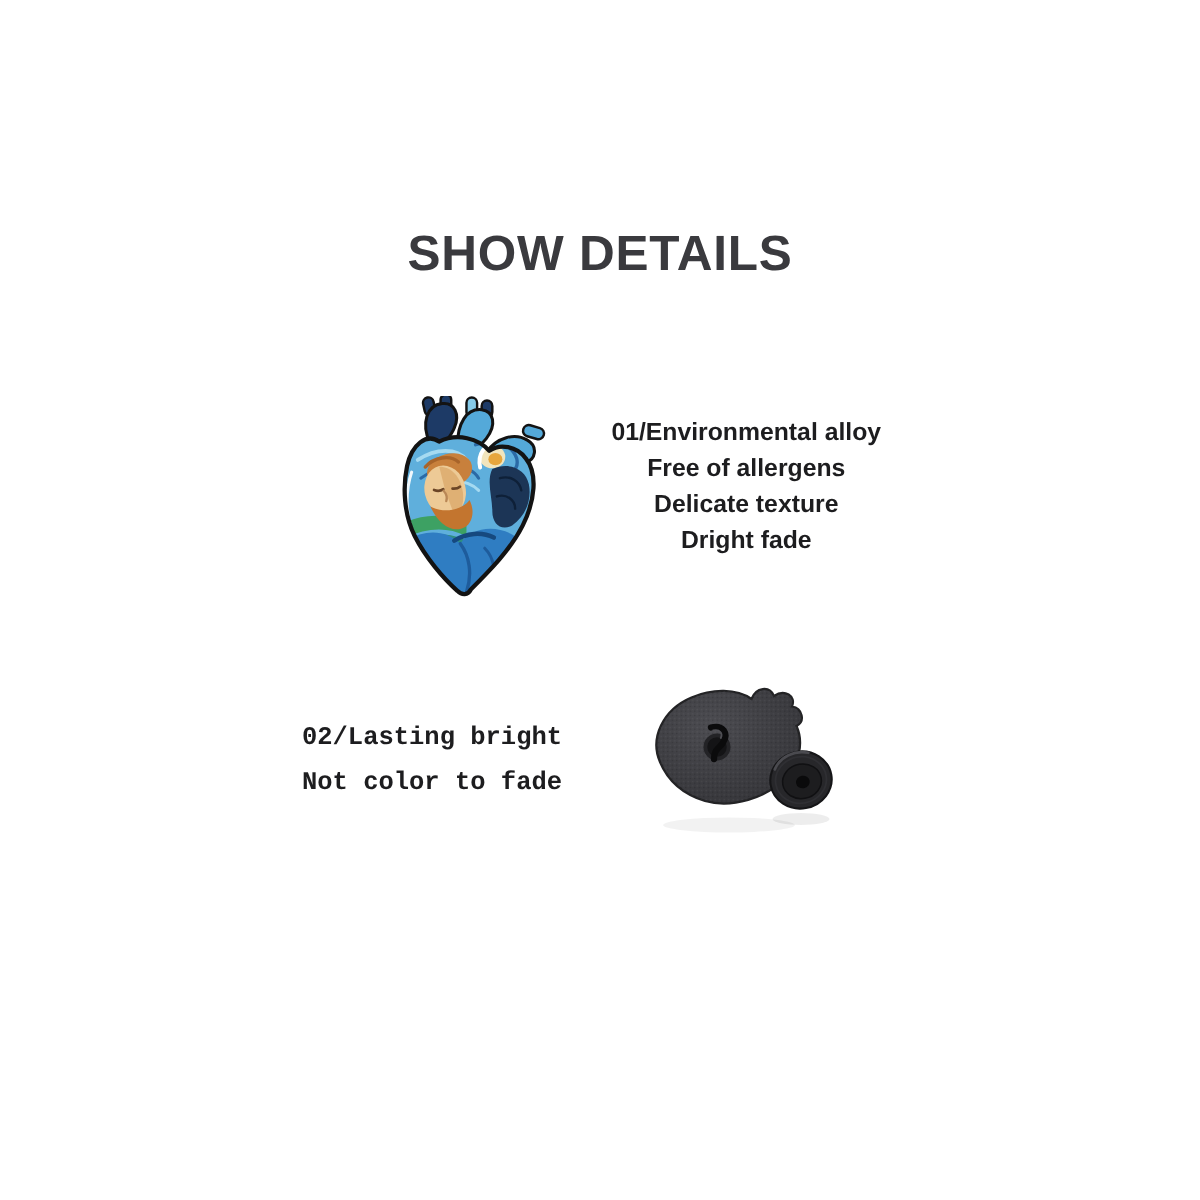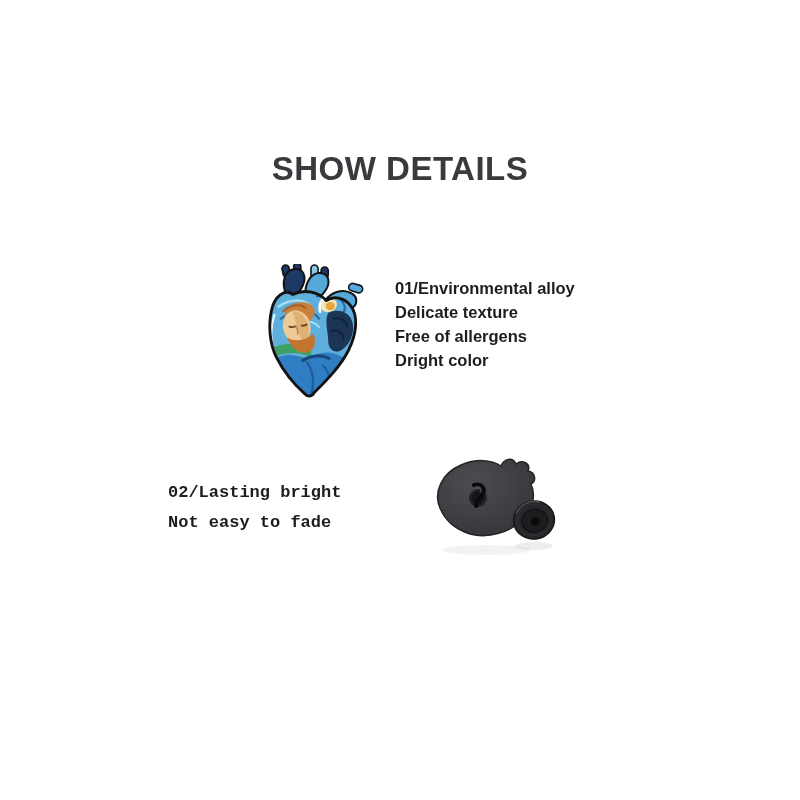--- a/index.html
+++ b/index.html
@@ -4,21 +4,21 @@
 <style>
   html,body{margin:0;padding:0;background:#fff;}
   .canvas{
     position:relative;width:800px;height:800px;background:#ffffff;overflow:hidden;
     font-family:"Liberation Sans", sans-serif;
   }
   .page-title{
     position:absolute;left:0;top:150px;width:800px;text-align:center;
     font-size:33px;font-weight:700;letter-spacing:.5px;color:#3a3a3e;
   }
-  .feature-block{position:absolute;color:#1d1d1f;font-weight:700;}
+  .feature-block{position:absolute;text-align:center;color:#1d1d1f;font-weight:700;}
   .feature-block .line{white-space:nowrap;}
   .block-01{left:395px;top:276px;width:205px;font-size:16.5px;line-height:24px;}
   .block-02{left:168px;top:478px;width:240px;font-size:17px;line-height:29.5px;font-family:Liberation Mono, monospace;}
   .pin-front{position:absolute;left:260px;top:264px;width:106px;height:138px;}
   .pin-back{position:absolute;left:428px;top:454px;width:136px;height:106px;}
   svg{display:block;width:100%;height:100%;}
 </style>
 </head>
 <body>
 
@@ -82,28 +82,28 @@
 
         <path d="M14 50 C10 62 10 76 14 88" fill="none" stroke="#ffffff" stroke-width="2" stroke-linecap="round" opacity="0.9"></path>
       </g>
 
       <path d="M32 30 C24 24 14 32 11 46 C8 60 9 78 16 92 C23 106 35 120 44 128 C47 131 51 131 53 127 C65 115 79 101 87 85 C95 69 97 51 89 41 C83 33 72 31 65 36 C58 28 44 24 32 30 Z" fill="none" stroke="#131313" stroke-width="2.8" stroke-linejoin="round"></path>
     </svg>
   </div>
 
   <div class="feature-block block-01">
     <div class="line">01/Environmental alloy</div>
+    <div class="line">Free of allergens</div>
     <div class="line">Delicate texture</div>
-    <div class="line">Free of allergens</div>
-    <div class="line">Dright color</div>
+    <div class="line">Dright fade</div>
   </div>
 
   <div class="feature-block block-02">
     <div class="line">02/Lasting bright</div>
-    <div class="line">Not easy to fade</div>
+    <div class="line">Not color to fade</div>
   </div>
 
   <div class="pin-back">
     <svg viewBox="0 0 136 106" aria-hidden="true">
       <defs>
         <radialGradient id="backMetal" cx="0.38" cy="0.32" r="0.85">
           <stop offset="0" stop-color="#4c4c51"></stop>
           <stop offset="1" stop-color="#323236"></stop>
         </radialGradient>
         <pattern id="speckle" width="3" height="3" patternUnits="userSpaceOnUse">

